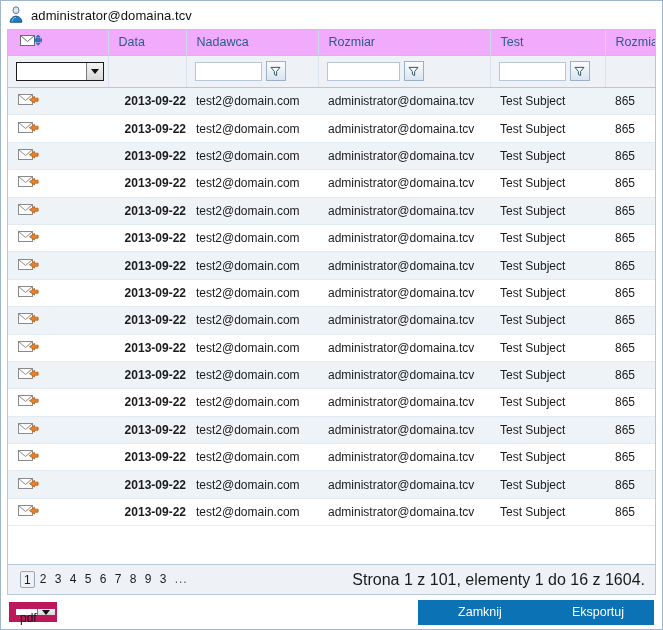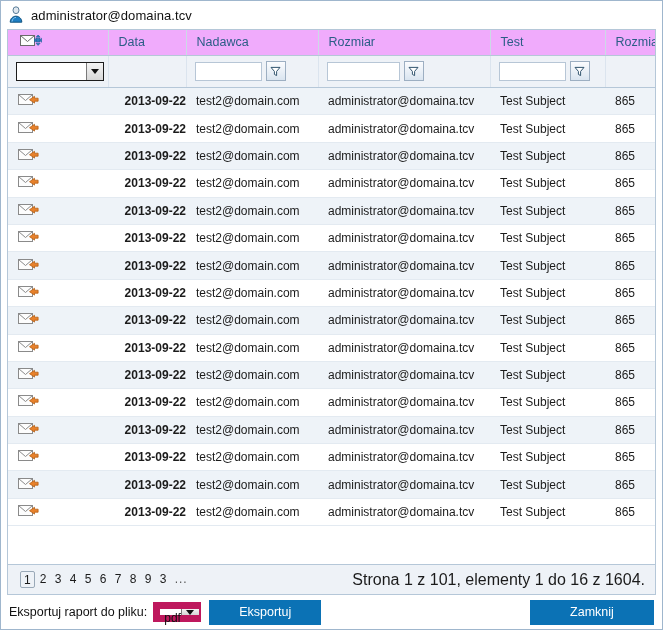--- a/index.html
+++ b/index.html
@@ -617,24 +617,23 @@
         <span class="pg">7</span>
         <span class="pg">8</span>
         <span class="pg">9</span>
         <span class="pg">3</span>
         <span class="pg ellipsis">...</span>
       </div>
     <div class="pager-status">Strona 1 z 101, elementy 1 do 16 z 1604.</div>
   </div>
 
   <div class="bottombar">
-    <span class="export-label">Eksportuj raport do pliku:</span>
     <div class="combo-sm">
       <span class="combo-sm-val">pdf</span>
       <span class="combo-sm-arrow">
         <span class="caret-down"></span>
       </span>
     </div>
+    <button class="btn-blue btn-close">Zamknij</button>
     <button class="btn-blue btn-export">Eksportuj</button>
-    <button class="btn-blue btn-close">Zamknij</button>
   </div>
 
 </div>
 
 </body></html>

